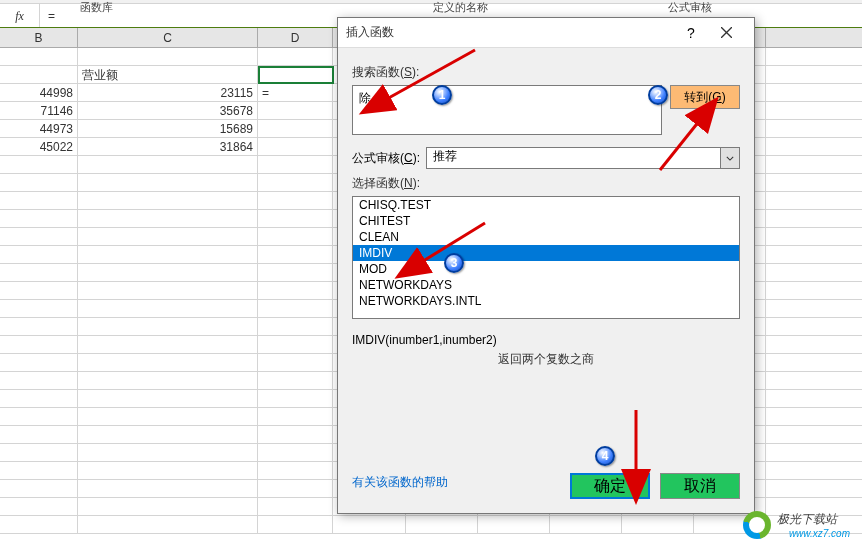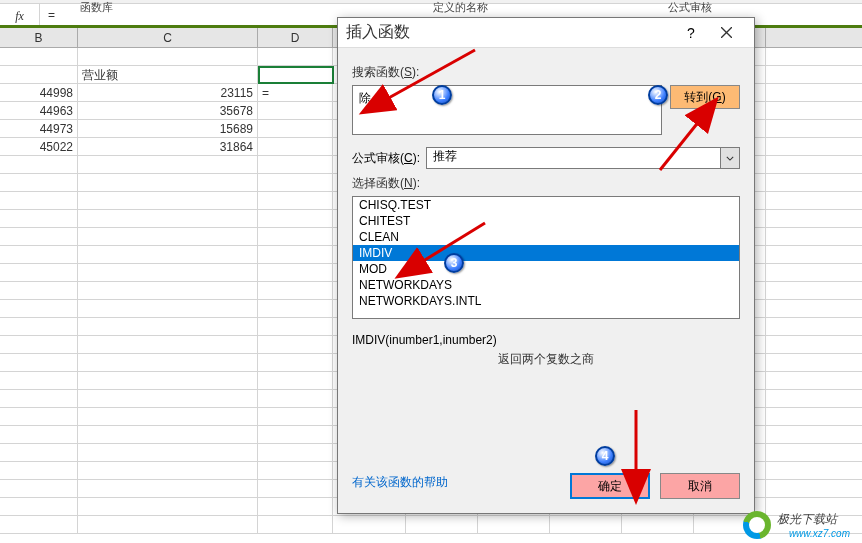--- a/index.html
+++ b/index.html
@@ -1,21 +1,21 @@
 <!DOCTYPE html>
 <html><head>
 <meta charset="utf-8">
 <style>
 * { margin:0; padding:0; box-sizing:border-box; }
 body { font-family:"Microsoft YaHei",Arial,sans-serif; font-size:12px; background:#fff; width:862px; height:543px; overflow:hidden; position:relative; }
 
 .ribbon-tabs { height:4px; background:#f1f1f1; border-bottom:1px solid #d4d4d4; display:flex; font-size:11px; color:#444; }
 .ribbon-tabs span { padding:0 20px; }
 
-.fx-bar { height:24px; border-bottom:3px solid #4d7c0f; display:flex; align-items:center; background:#fff; }
+.fx-bar { height:24px; border-bottom:1px solid #4d7c0f; display:flex; align-items:center; background:#fff; }
 .fx-label { width:40px; text-align:center; font-style:italic; font-family:"Times New Roman",serif; color:#333; border-right:1px solid #d4d4d4; height:100%; line-height:24px; }
 .fx-input { flex:1; padding:0 8px; color:#333; line-height:24px; }
 
 .sheet { position:relative; width:100%; height:calc(100% - 28px); }
 .col-headers { display:flex; height:20px; background:#e6e6e6; border-bottom:1px solid #aaa; }
 .col-headers div { text-align:center; border-right:1px solid #aaa; line-height:20px; color:#333; }
 .row { display:flex; height:18px; border-bottom:1px solid #d4d4d4; }
 .cell { border-right:1px solid #d4d4d4; text-align:right; padding:0 4px; line-height:18px; color:#333; }
 .cell.left { text-align:left; }
 .wB { width:78px; }
@@ -24,21 +24,21 @@
 .wE { width:73px; }
 .wF { width:72px; }
 .wG { width:72px; }
 .wH { width:72px; }
 .wI { width:72px; }
 .wJ { width:72px; }
 .active-cell { position:absolute; border:2px solid #1a7f37; background:#fff; pointer-events:none; }
 
 .dialog { position:absolute; left:337px; top:17px; width:418px; height:497px; background:#f0f0f0; border:1px solid #777; box-shadow:2px 2px 10px rgba(0,0,0,0.3); }
 .title-bar { height:30px; background:#fff; border-bottom:1px solid #ddd; display:flex; align-items:center; padding:0 8px; }
-.title-bar .title { flex:1; font-size:16px; color:#333; }
+.title-bar .title { flex:1; font-size:12px; color:#333; }
 .title-bar .help { width:30px; text-align:center; cursor:pointer; font-size:14px; }
 .title-bar .close { width:40px; text-align:center; cursor:pointer; font-size:14px; }
 .title-bar .close svg { width:11px; height:11px; }
 
 .dlg-body { padding:10px 14px; }
 .lbl { margin:6px 0 4px; color:#333; }
 .lbl u { text-decoration:underline; }
 .search-row { display:flex; gap:8px; }
 .search-box { flex:1; height:50px; border:1px solid #7a7a7a; background:#fff; padding:4px 6px; font-size:12px; resize:none; }
 .go-btn { width:70px; height:24px; border:1px solid #888; background:#fdba74; cursor:pointer; font-size:12px; align-self:flex-start; }
@@ -54,21 +54,21 @@
 .func-list::-webkit-scrollbar-track { background:#f0f0f0; }
 .func-list::-webkit-scrollbar-thumb { background:#c1c1c1; border:1px solid #a0a0a0; }
 .func-item { padding:1px 6px; cursor:pointer; font-size:12px; }
 .func-item.selected { background:#0078d7; color:#fff; }
 
 .sig { margin:14px 0 4px; font-size:12px; }
 .desc { font-size:12px; color:#333; margin-bottom:10px;text-align:center; }
 .help-link { color:#0066cc; cursor:pointer; position:absolute; bottom:22px; left:14px; font-size:12px; }
 
 .btn-row { position:absolute; bottom:14px; right:14px; display:flex; gap:10px; }
-.btn { width:80px; height:26px; border:1px solid #888; background:#fca5a5; cursor:pointer; font-size:12px; }
+.btn { width:80px; height:26px; border:1px solid #888; background:#22c55e; cursor:pointer; font-size:16px; }
 .btn.primary { border:2px solid #0078d7; }
 
 .annot { position:absolute; pointer-events:none; }
 .badge { width:20px; height:20px; border:2px solid #003d9e; border-radius:50%; background:radial-gradient(circle at 35% 30%,#fff 0%,#3d7fff 60%,#1a4db8 100%); color:#fff; font-weight:bold; font-size:12px; display:flex; align-items:center; justify-content:center; box-shadow:1px 1px 2px rgba(0,0,0,0.4); }
 .arrow-svg { overflow:visible; }
 
 .watermark { position:absolute; right:12px; bottom:4px; display:flex; align-items:center; gap:6px; }
 .wm-logo { width:28px; height:28px; border-radius:50%; background:conic-gradient(from 45deg, #6ab52e 0 120deg, #0099e5 120deg 240deg, #6ab52e 240deg); position:relative; }
 .wm-logo::after { content:""; position:absolute; inset:6px; border-radius:50%; background:#fff; }
 .wm-text { font-size:12px; font-style:italic; }
@@ -129,21 +129,21 @@
       <div class="cell wC">23115</div>
       <div class="cell wD left">=</div>
       <div class="cell wE"></div>
       <div class="cell wF"></div>
       <div class="cell wG"></div>
       <div class="cell wH"></div>
       <div class="cell wI"></div>
       <div class="cell wJ"></div>
     </div>
     <div class="row">
-      <div class="cell wB">44963</div>
+      <div class="cell wB">71146</div>
       <div class="cell wC">35678</div>
       <div class="cell wD left"></div>
       <div class="cell wE"></div>
       <div class="cell wF"></div>
       <div class="cell wG"></div>
       <div class="cell wH"></div>
       <div class="cell wI"></div>
       <div class="cell wJ"></div>
     </div>
     <div class="row">

